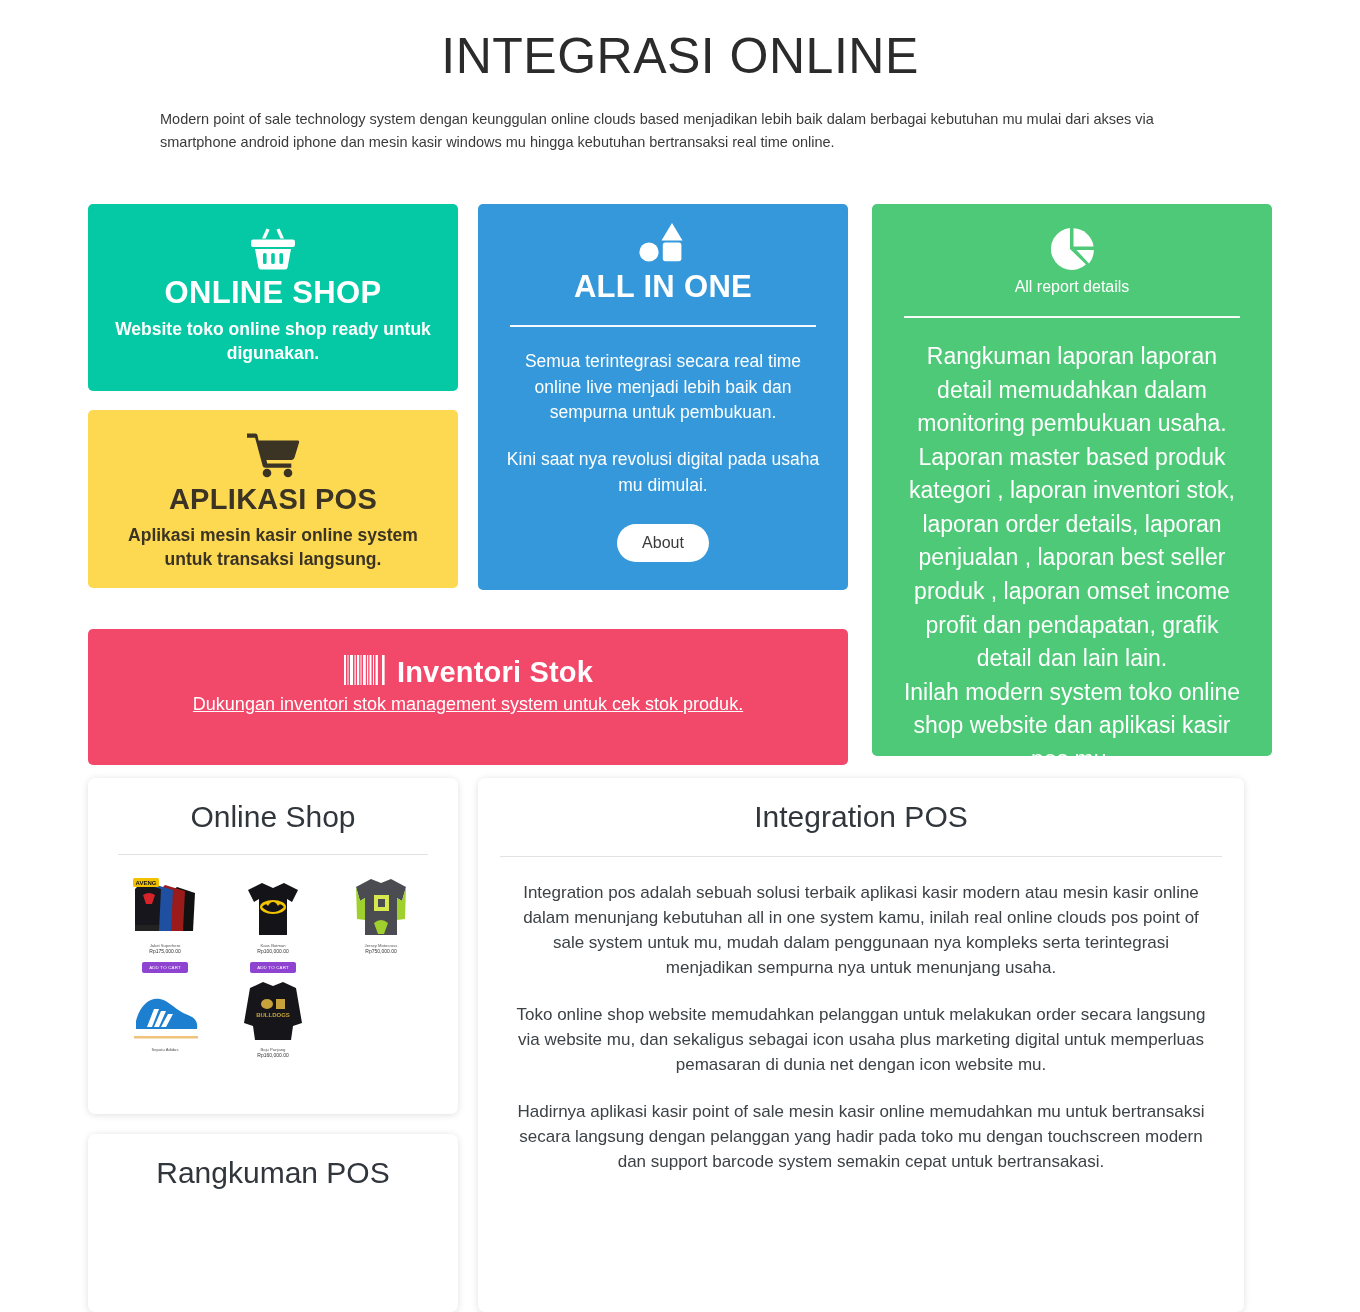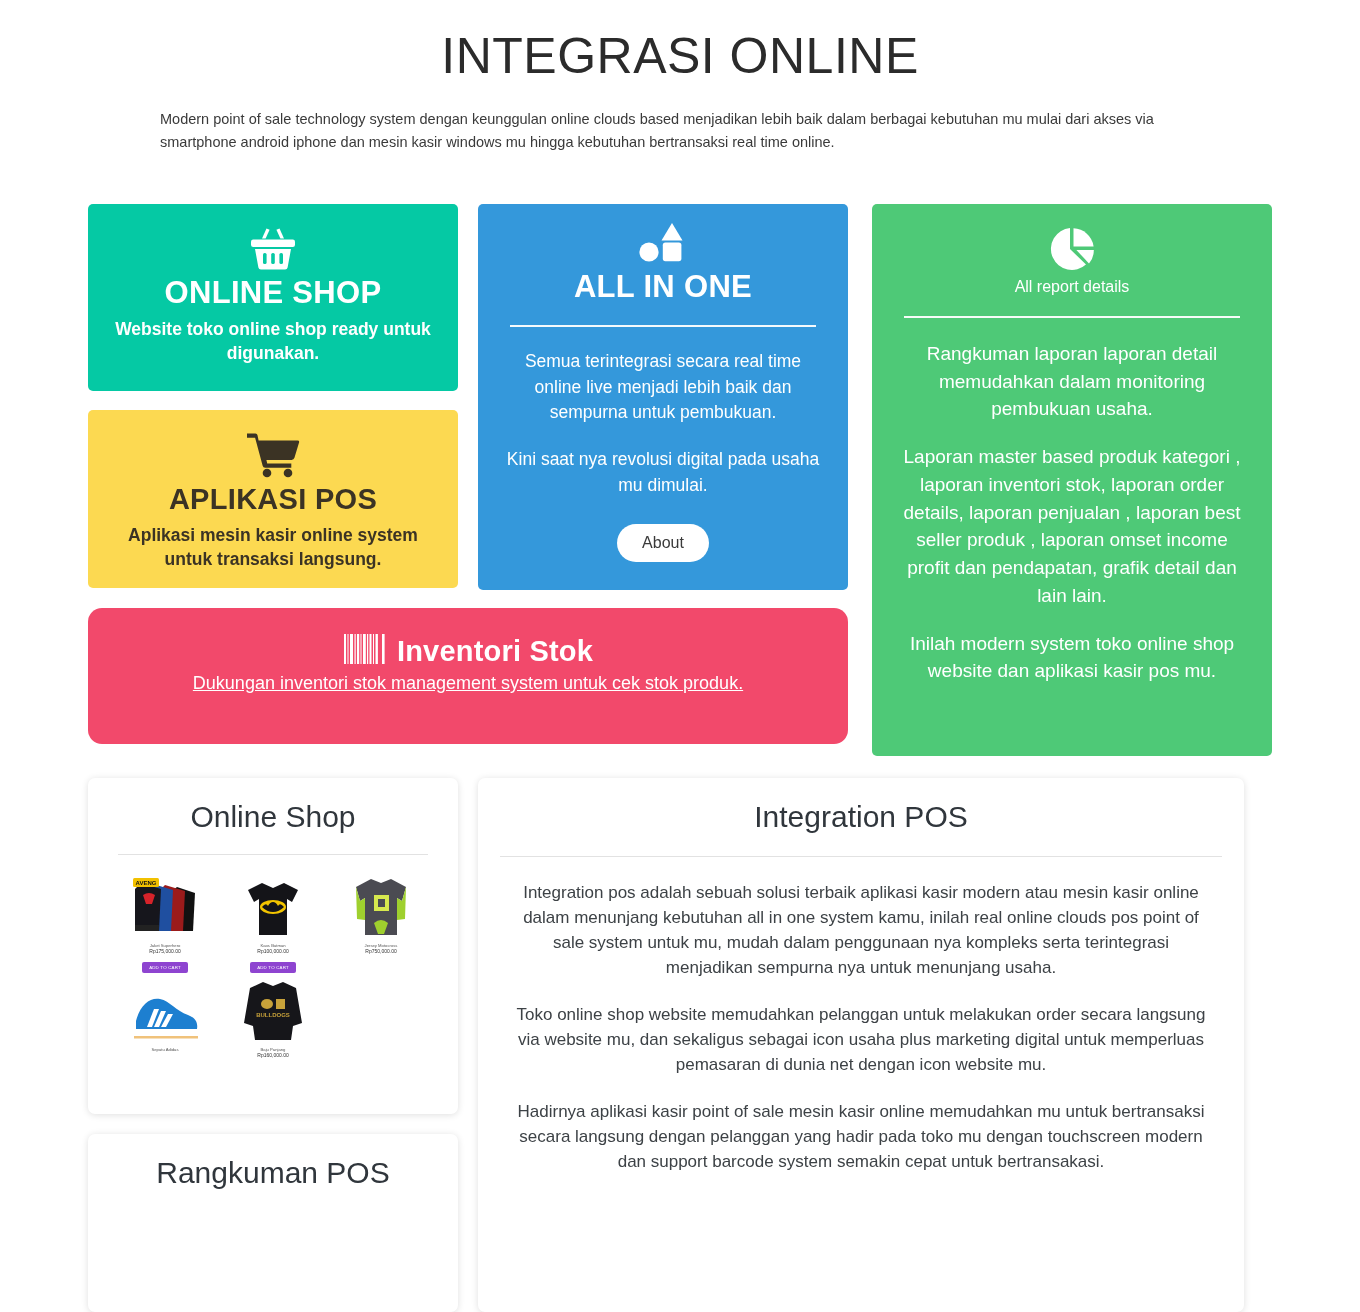--- a/index.html
+++ b/index.html
@@ -126,25 +126,25 @@
     font-size: 16px;
     font-family: "Liberation Sans", sans-serif;
     cursor: pointer;
   }
   .green-label {
     font-size: 16px;
     font-weight: 400;
     margin-top: 2px;
   }
   .green-para {
-    font-size: 19px;
+    font-size: 23px;
     line-height: 1.46;
     font-weight: 400;
   }
-  .green-para + .green-para { margin-top: 20px; }
+  .green-para + .green-para { }
 
   .pink-title-row {
     display: flex;
     align-items: center;
     justify-content: center;
     gap: 10px;
   }
   .pink-title { font-size: 29px; font-weight: 700; letter-spacing: .2px; }
   .pink-desc { font-size: 18px; margin-top: 5px; font-weight: 400; text-decoration: underline; }
 
@@ -291,21 +291,21 @@
           </svg>
         </span>
         <div class="green-label">All report details</div>
         <hr class="hr-light">
         <p class="green-para">Rangkuman laporan laporan detail memudahkan dalam monitoring pembukuan usaha.</p>
         <p class="green-para">Laporan master based produk kategori , laporan inventori stok, laporan order details, laporan penjualan , laporan best seller produk , laporan omset income profit dan pendapatan, grafik detail dan lain lain.</p>
         <p class="green-para">Inilah modern system toko online shop website dan aplikasi kasir pos mu.</p>
       </div>
     </div>
 
-    <div class="card card-pink" style="position:absolute; left:0; top:385px;border-radius:14px;">
+    <div class="card card-pink" style="position:absolute; left:0; top:406px;">
       <div class="pink-title-row">
         <span>
           <svg width="44" height="30" viewBox="0 0 44 30" aria-hidden="true">
             <g fill="#ffffff">
               <rect x="1" y="0" width="2" height="30"></rect>
               <rect x="4.5" y="0" width="1" height="30"></rect>
               <rect x="7" y="0" width="3" height="30"></rect>
               <rect x="11.5" y="0" width="1.2" height="30"></rect>
               <rect x="14" y="0" width="2.2" height="30"></rect>
               <rect x="17.5" y="0" width="1" height="30"></rect>

